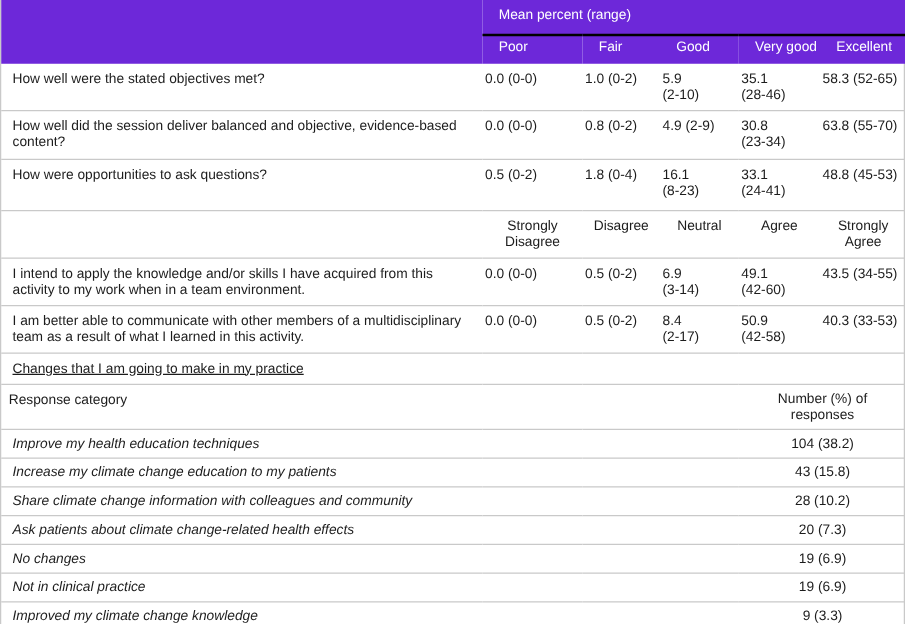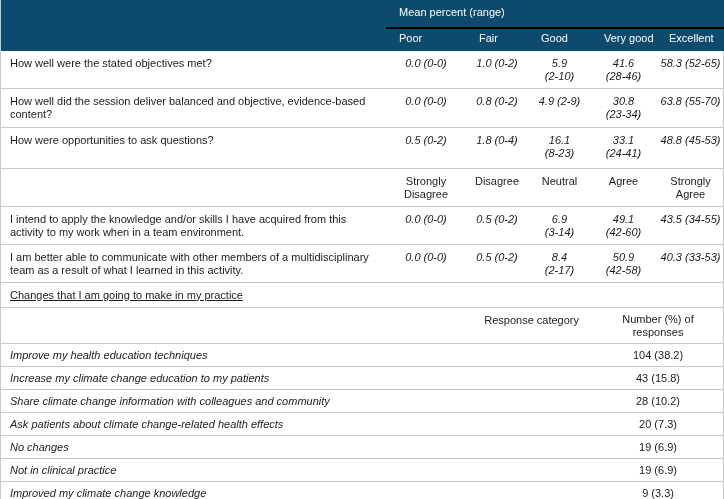--- a/index.html
+++ b/index.html
@@ -19,21 +19,21 @@
   table.results {
     width: 100%;
     border-collapse: collapse;
     table-layout: fixed;
     font-size: 11px;
     line-height: 13px;
     color: #1c1c1c;
   }
   
   thead td {
-    background: #0c4a6e;
+    background: #6d28d9;
     color: #ffffff;
   }
   tr.span-row { height: 28px; }
   td.span-head {
     text-align: left;
     vertical-align: middle;
     padding: 2px 4px 4px 13px;
     border-bottom: 2px solid #000000;
   }
   tr.cols-row { height: 23px; }
@@ -45,25 +45,24 @@
     margin-top: 48px;
   }
   
   tbody tr + tr { border-top: 1px solid #c9c9c9; }
   td.q {
     text-align: left;
     vertical-align: top;
     padding: 6px 12px 5px 9px;
   }
   td.v {
-    text-align: center;
+    text-align: left;
     vertical-align: top;
     padding: 6px 2px 5px 2px;
     white-space: pre-line;
-    font-style: italic;
   }
   td.lh {
     text-align: center;
     vertical-align: top;
     padding: 6px 2px 5px 2px;
     white-space: pre-line;
     color: #1c1c1c;
   }
   tr.r-q1 { height: 32px; }
   tr.r-q2 { height: 39px; }
@@ -86,21 +85,21 @@
     padding: 3px 12px 3px 9px;
     font-style: italic;
   }
   td.cnt {
     text-align: center;
     vertical-align: middle;
     padding: 3px 2px 3px 2px;
     white-space: pre-line;
   }
   td.rch-left {
-    text-align: right;
+    text-align: left;
     vertical-align: top;
     padding: 6px 12px 5px 6px;
   }
 </style>
 </head>
 <body>
 
 <div class="frame">
   <table class="results">
     <colgroup>
@@ -125,21 +124,21 @@
         <td class="bh">Excellent</td>
       </tr>
     </thead>
     <tbody>
       <tr class="r-q1">
         <td class="q">How well were the stated objectives met?</td>
         <td class="v">0.0 (0-0)</td>
         <td class="v">1.0 (0-2)</td>
         <td class="v">5.9
 (2-10)</td>
-        <td class="v">41.6
+        <td class="v">35.1
 (28-46)</td>
         <td class="v">58.3 (52-65)</td>
       </tr>
       <tr class="r-q2">
         <td class="q">How well did the session deliver balanced and objective, evidence-based content?</td>
         <td class="v">0.0 (0-0)</td>
         <td class="v">0.8 (0-2)</td>
         <td class="v">4.9 (2-9)</td>
         <td class="v">30.8
 (23-34)</td>

